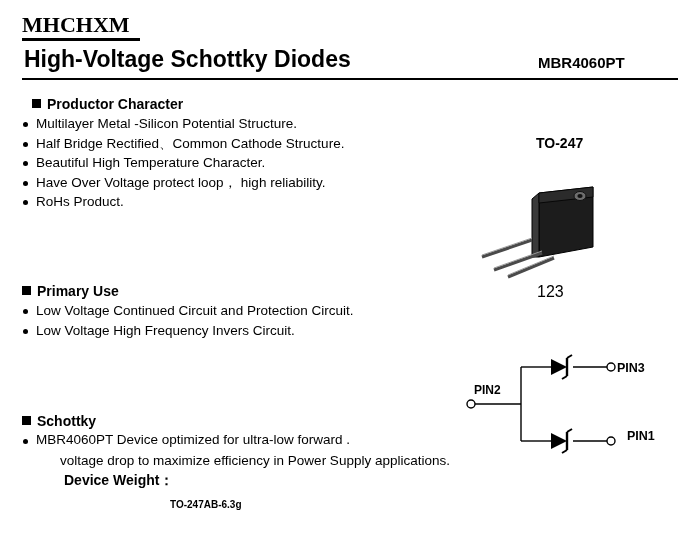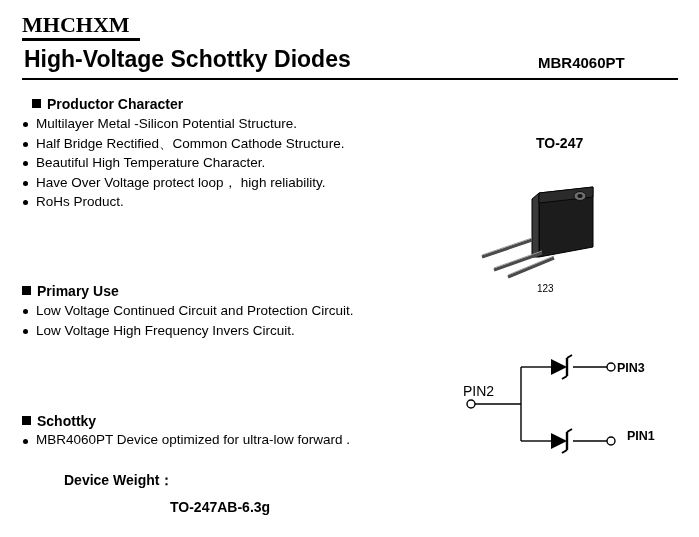--- a/index.html
+++ b/index.html
@@ -143,38 +143,38 @@
     top: 472px;
     font-weight: bold;
     font-size: 14px;
     white-space: nowrap;
   }
   .device-weight-val {
     position: absolute;
     left: 170px;
     top: 499px;
     font-weight: bold;
-    font-size: 14px;
+    font-size: 10px;
     white-space: nowrap;
   }
 
   
   .pkg-label {
     position: absolute;
     left: 536px;
     top: 135px;
     font-weight: bold;
     font-size: 14px;
     white-space: nowrap;
   }
   .pkg-pins {
     position: absolute;
     left: 537px;
     top: 283px;
-    font-size: 10px;
+    font-size: 16px;
     white-space: nowrap;
   }
   .pkg-art {
     position: absolute;
     left: 476px;
     top: 185px;
   }
   .schematic {
     position: absolute;
     left: 455px;
@@ -211,20 +211,21 @@
   </div>
   <ul class="bullet-list" style="left:22px; top:301px;">
     <li>Low Voltage Continued  Circuit and Protection Circuit.</li>
     <li>Low Voltage High Frequency  Invers Circuit.</li>
   </ul>
 
   <div class="section-head" style="left:22px; top:413px;">
     <span class="sqr"></span><span>Schottky</span>
   </div>
   <div class="sum-line1">MBR4060PT Device optimized for ultra-low forward .</div>
+  <div class="sum-line2">voltage drop to maximize efficiency in Power Supply applications.</div>
   <div class="device-weight">Device Weight：</div>
   <div class="device-weight-val">TO-247AB-6.3g</div>
 
   <div class="pkg-label">TO-247</div>
   <div class="pkg-pins">123</div>
 
   <div class="pkg-art">
     <svg width="160" height="105" viewBox="0 0 160 105" xmlns="http://www.w3.org/2000/svg">
 
       <g>
@@ -278,17 +279,17 @@
         <line x1="112" y1="80" x2="117" y2="77" stroke="#000" stroke-width="2"></line>
         <line x1="112" y1="98" x2="107" y2="101" stroke="#000" stroke-width="2"></line>
       </g>
 
       <circle cx="16" cy="52" r="4" fill="#fff" stroke="#000" stroke-width="1.4"></circle>
       <circle cx="156" cy="15" r="4" fill="#fff" stroke="#000" stroke-width="1.4"></circle>
       <circle cx="156" cy="89" r="4" fill="#fff" stroke="#000" stroke-width="1.4"></circle>
     </svg>
   </div>
 
-  <div style="position:absolute; left:463px; top:383px; font-size:14px; font-weight:normal;">PIN2</div>
+  <div style="position:absolute; left:474px; top:383px; font-size:12px; font-weight:bold;">PIN2</div>
   <div style="position:absolute; left:617px; top:361px; font-size:12.5px; font-weight:bold;">PIN3</div>
   <div style="position:absolute; left:617px; top:429px; font-size:12.5px; font-weight:bold;padding-left:10px;">PIN1</div>
 
 </div>
 
 </body></html>

